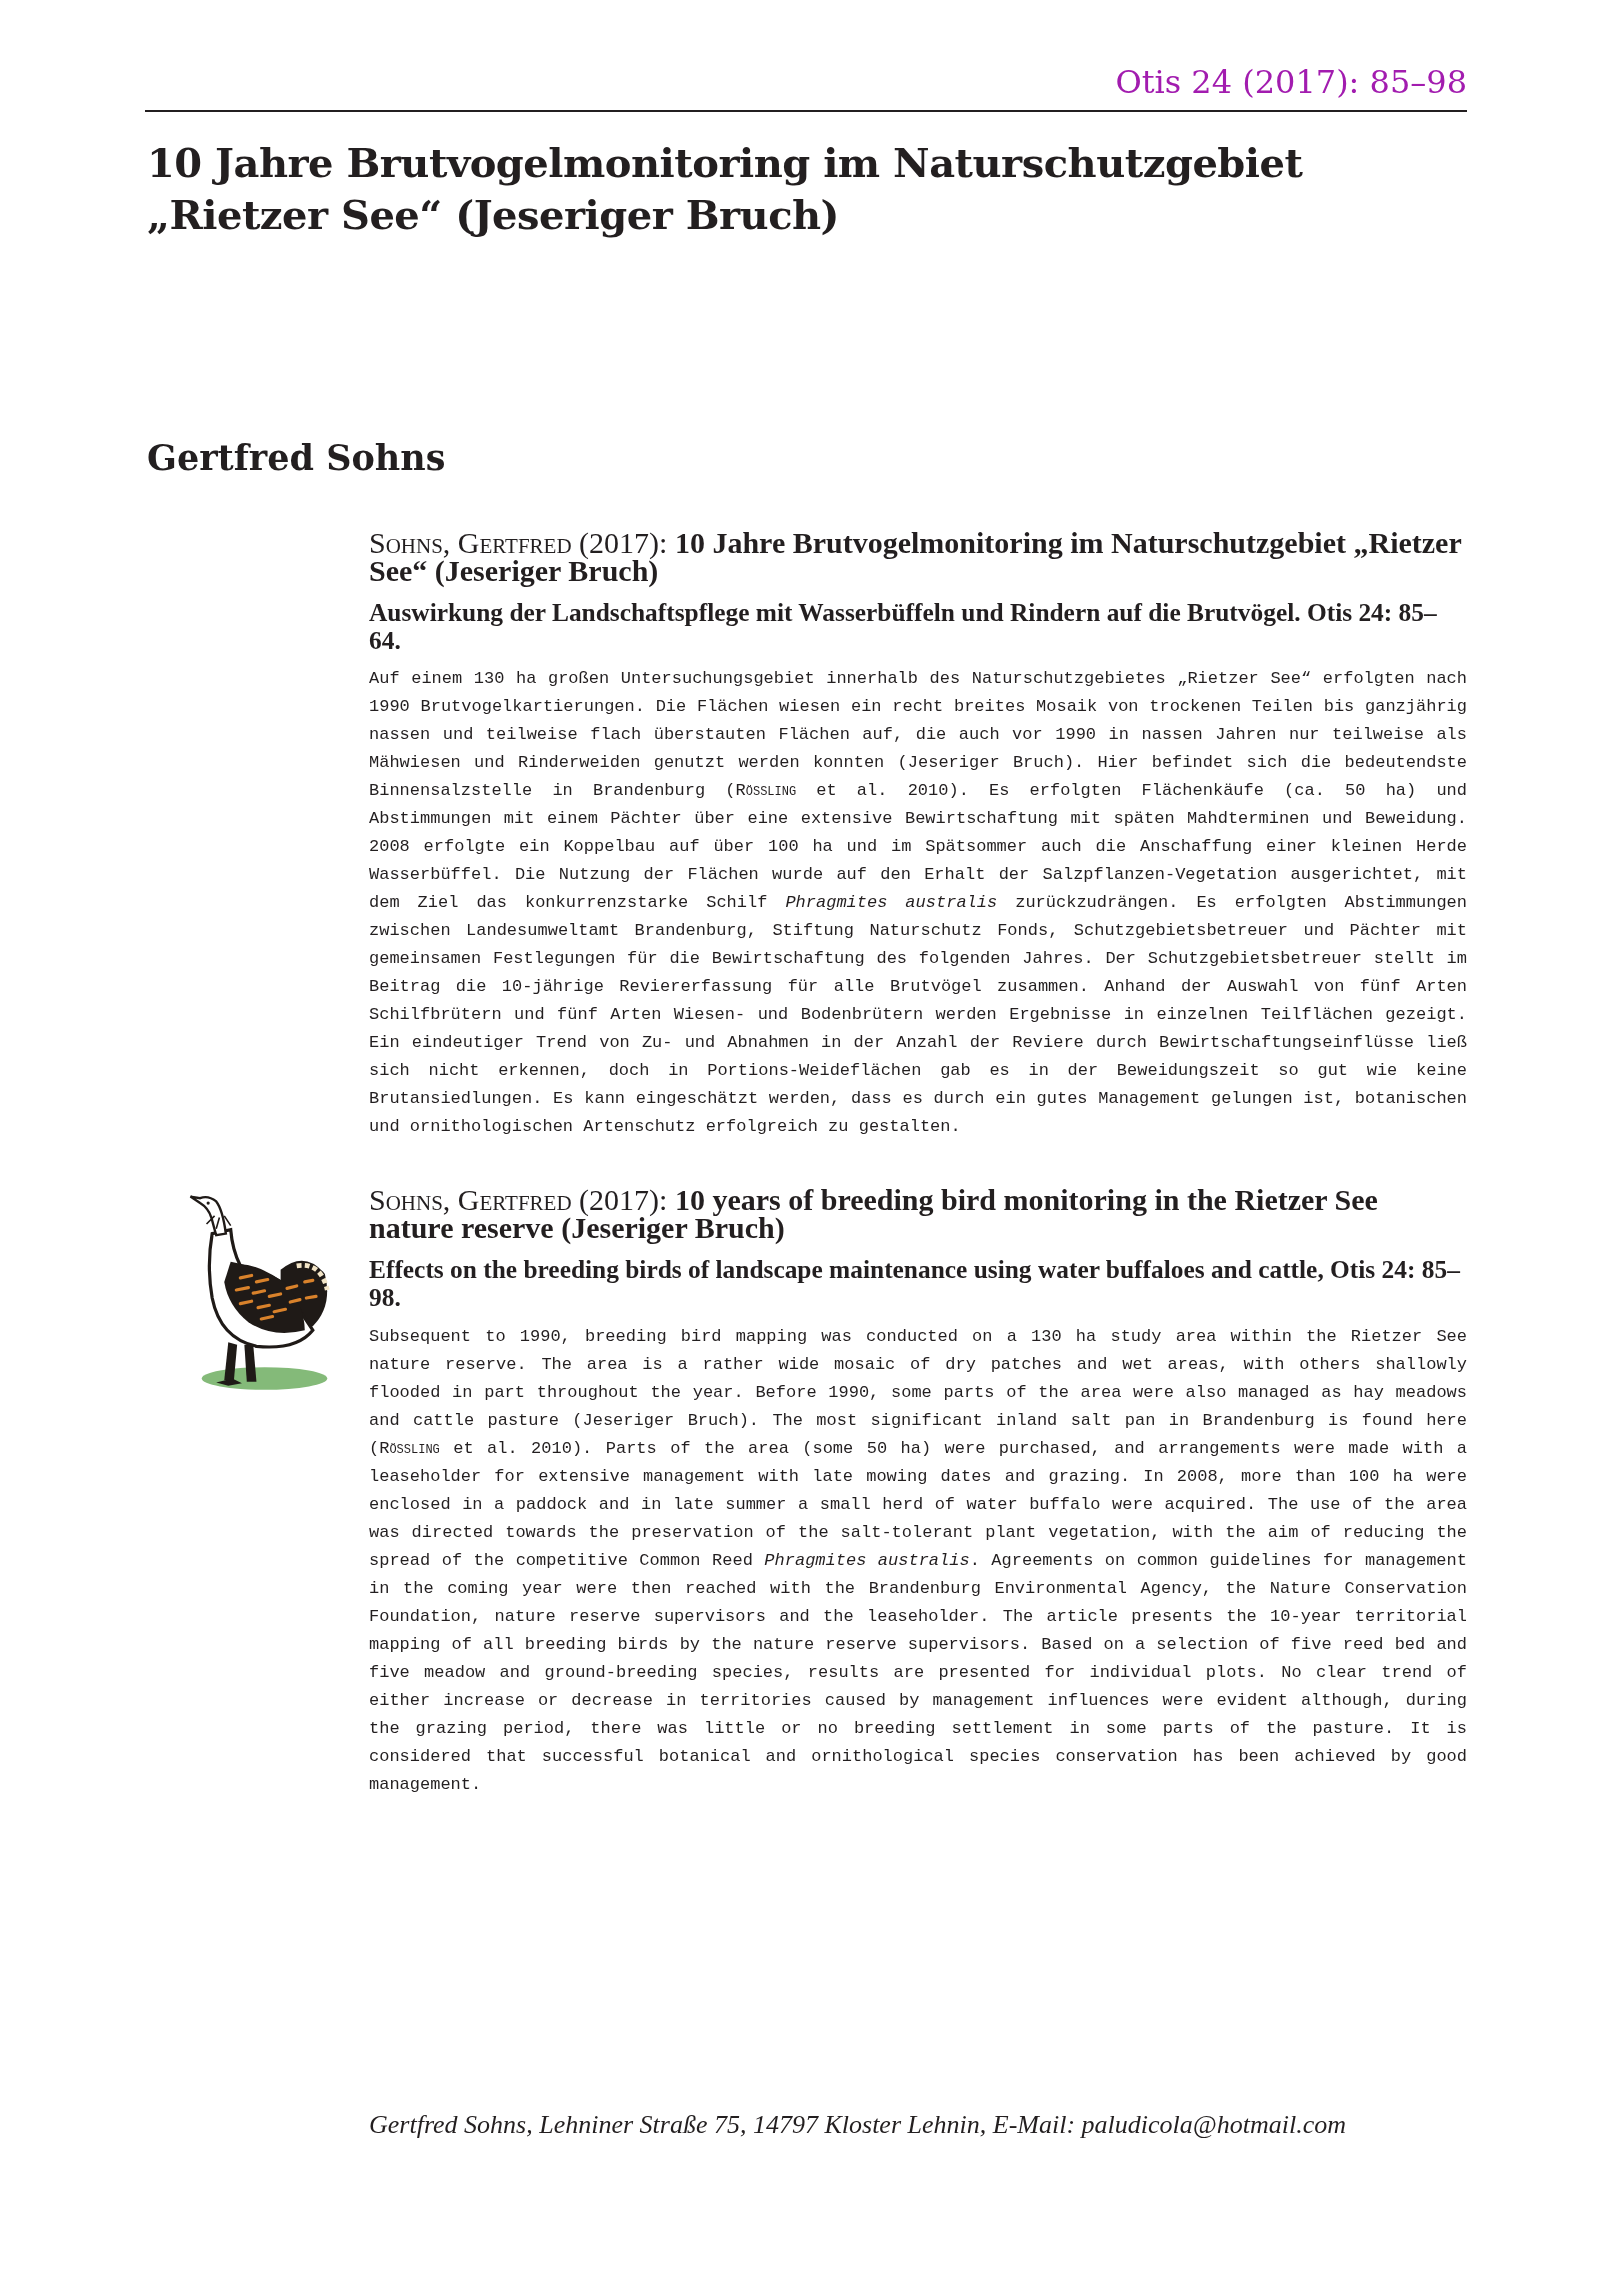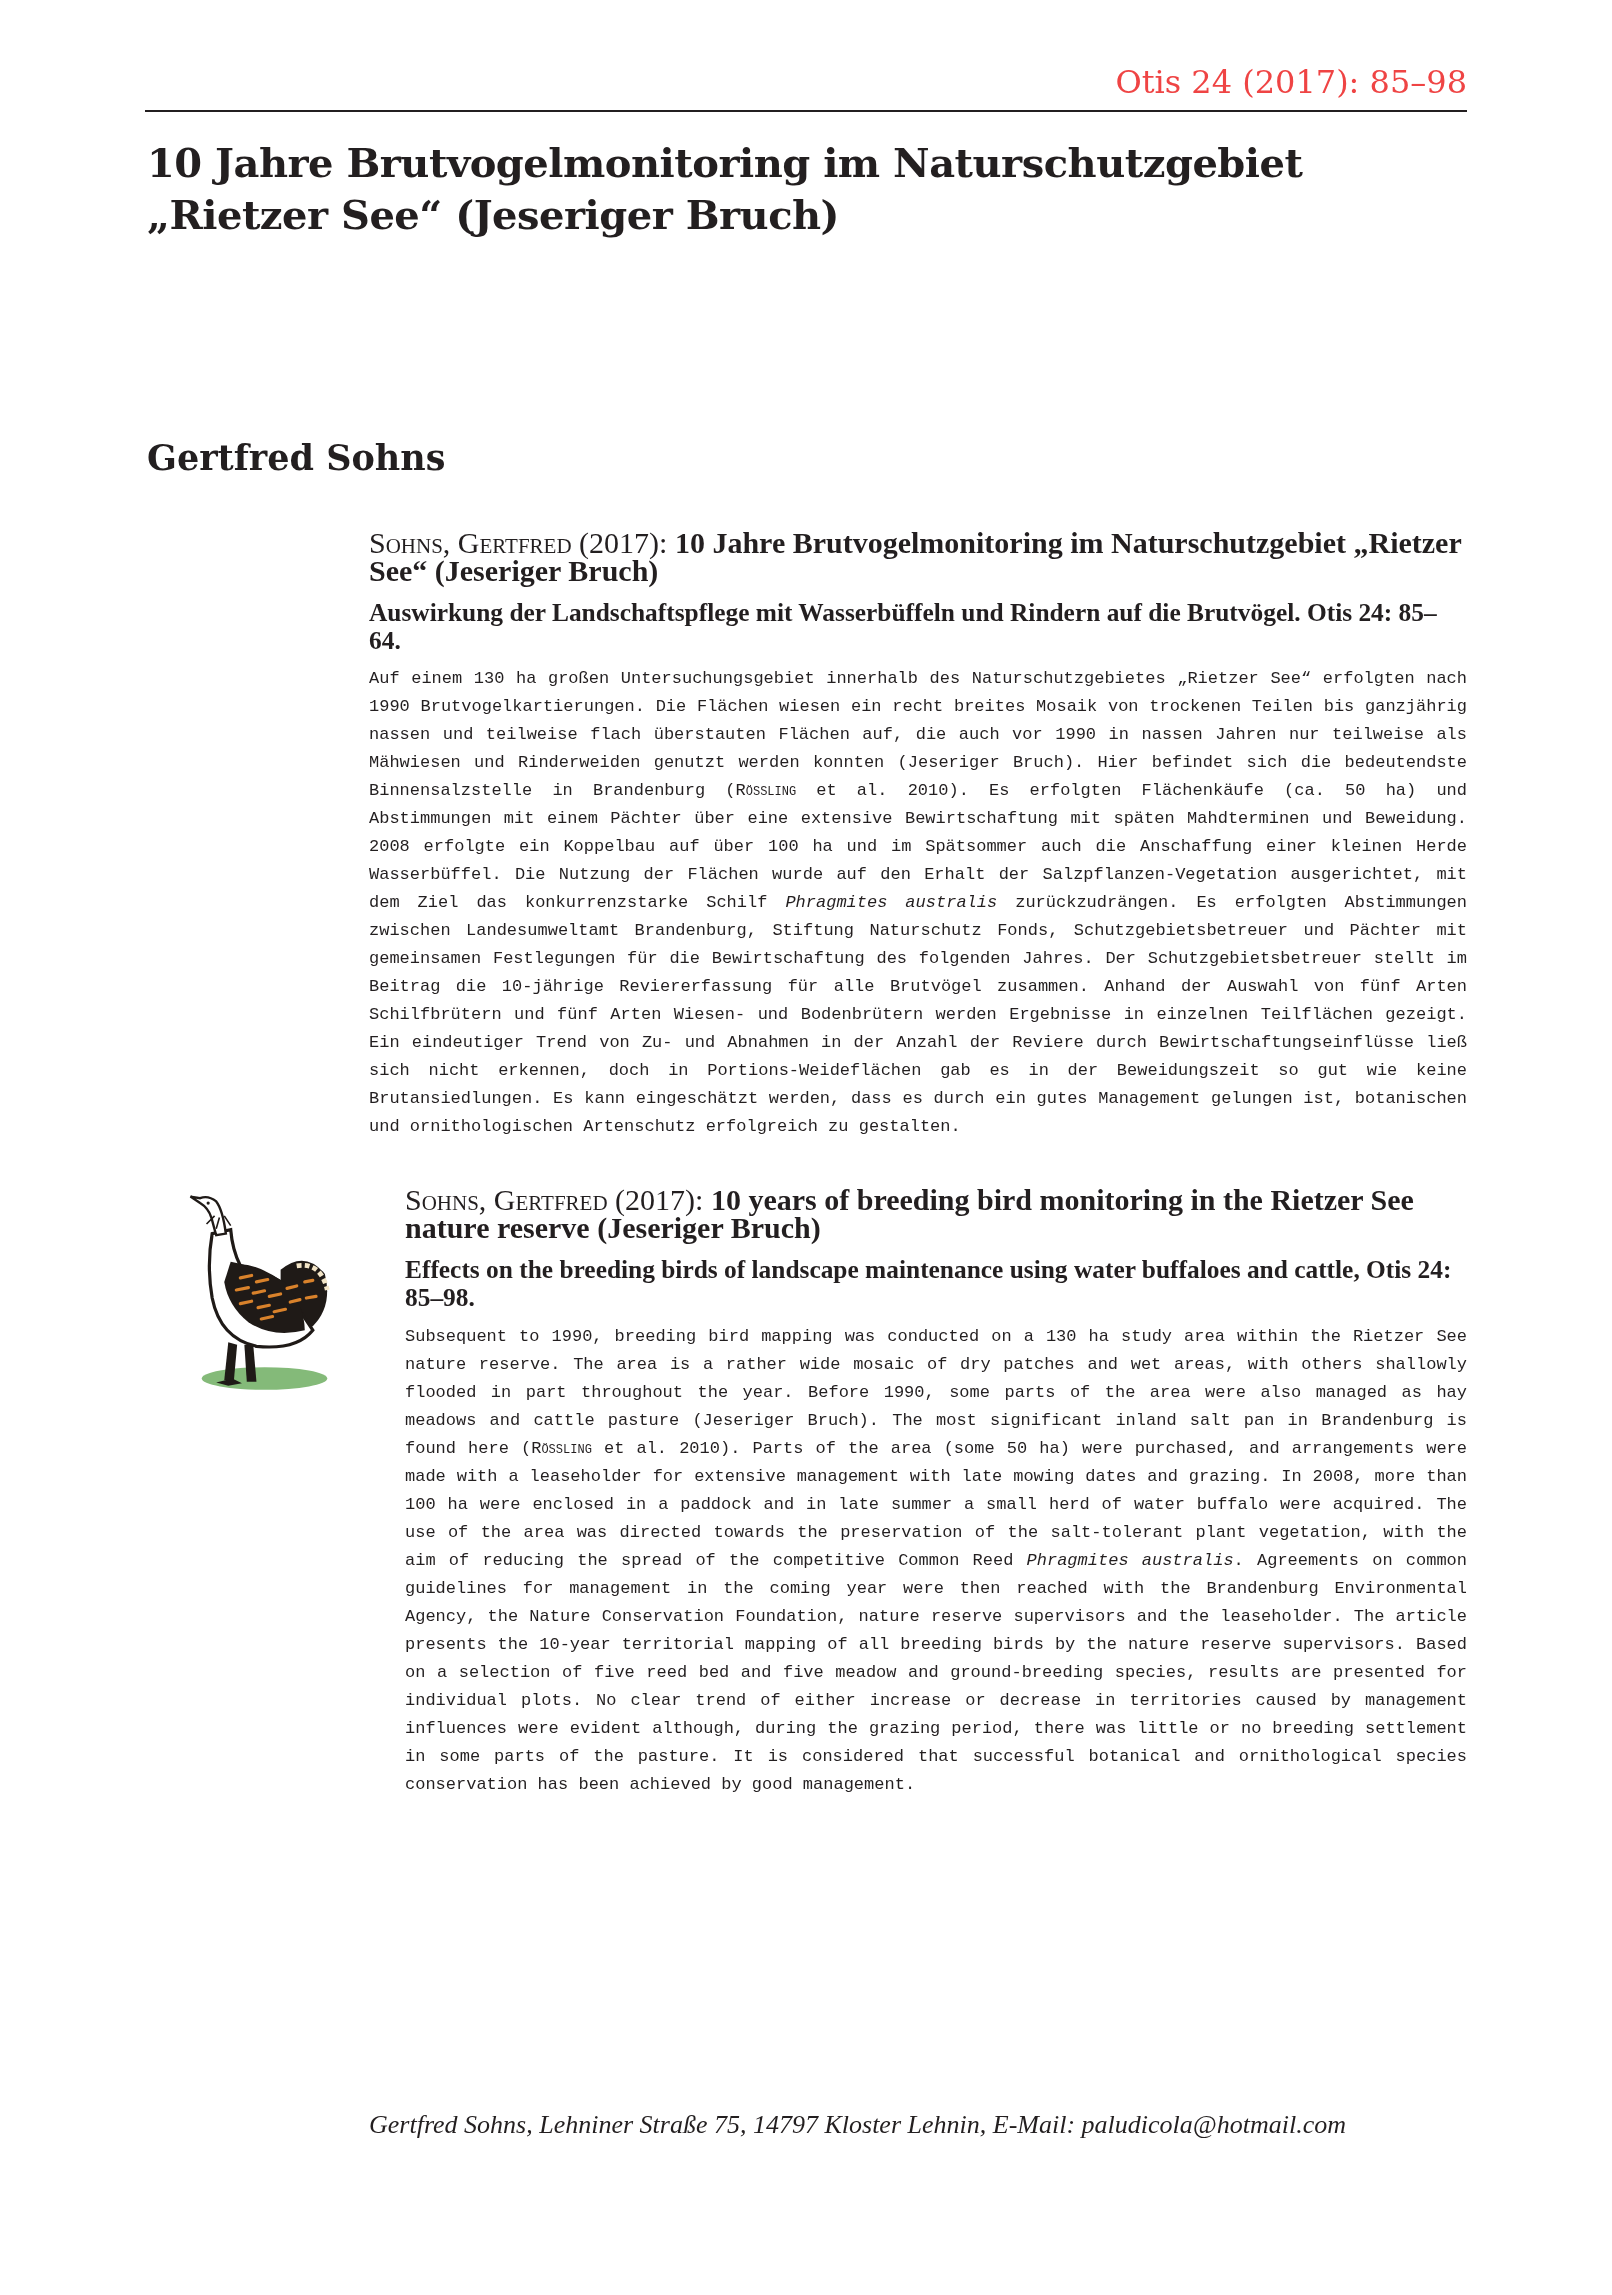--- a/index.html
+++ b/index.html
@@ -2,21 +2,21 @@
 <html style="font-size:13px"><head>
 <meta charset="utf-8">
 <style>
   html, body { margin: 0; padding: 0; background: #ffffff; }
   body { width: 1612px; height: 2295px; position: relative; overflow: hidden; color: #231f20; }
   .page { position: absolute; left: 0; top: 0; width: 1612px; height: 2295px; }
 
   .running-head {
     position: absolute; left: 145px; top: 63px; width: 1322px;
     text-align: right; font-family: "DejaVu Serif", serif; font-size: 32px; line-height: 39px;
-    color: #ef4444; padding-bottom: 8px; border-bottom: 2.4px solid #231f20;
+    color: #a21caf; padding-bottom: 8px; border-bottom: 2.4px solid #231f20;
   }
 
   .title-block { position: absolute; left: 147px; top: 137px; width: 1338px; }
   .title-main, .title-sub {
     font-family: "DejaVu Serif", serif; font-weight: bold; font-size: 40px; line-height: 52px;
     margin: 0; letter-spacing: -0.5px;
   }
   .title-sub { margin-top: 17.7px; }
 
   .author-heading {
@@ -33,21 +33,21 @@
   .subtitle-cite {
     font-family: "Liberation Serif", serif; font-weight: bold; font-size: 25.4px; line-height: 28px;
     margin: 13px 0 0 0;
   }
   .abstract-text {
     font-family: Liberation Mono, monospace; font-size: 17px; line-height: 28px;
     text-align: justify; hyphens: manual; margin: 11.3px 0 0 0;
   }
   .abstract-text i { font-style: italic; }
   .sc { font-variant: small-caps; }
-  .section-en { margin-top: 45px; margin-left: 36px; }
+  .section-en { margin-top: 45px; }
 
   .bird {
     position: absolute; left: 184px; top: 1185px; width: 161px; height: 218px;
   }
 
   .footer-address {
     position: absolute; left: 369px; top: 2109px;
     font-family: "Liberation Serif", serif; font-style: italic; font-size: 26px; line-height: 32px;
   }
 </style>

